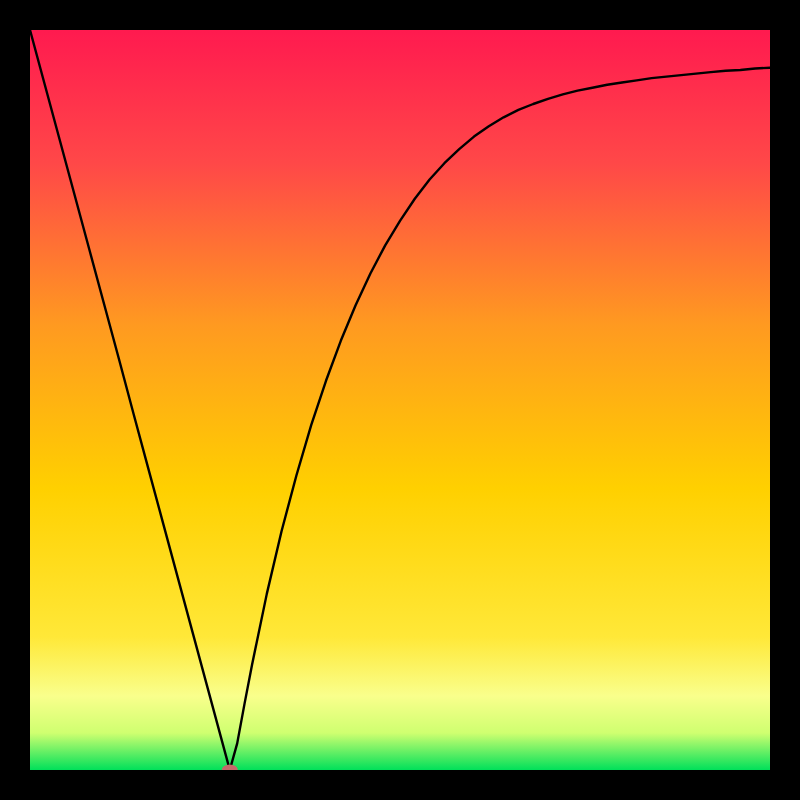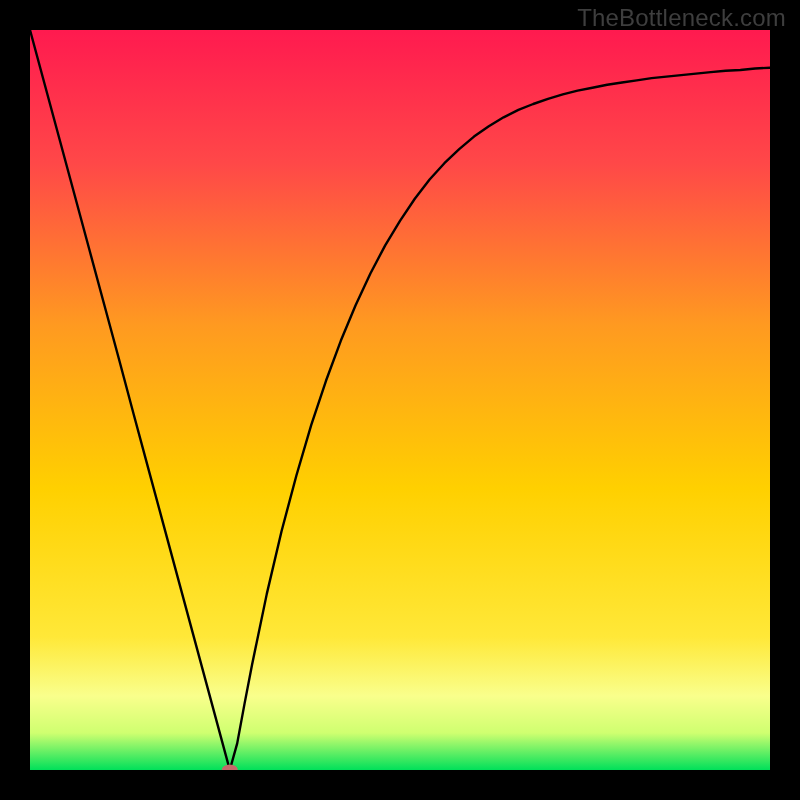--- a/index.html
+++ b/index.html
@@ -37,21 +37,20 @@
   .plot svg {
     display: block;
     width: 740px;
     height: 740px;
   }
 </style>
 </head>
 <body>
 
 <div class="frame">
-  <div class="watermark">TheBottleneck.com</div>
 
   <div class="plot">
     <svg viewBox="0 0 740 740" preserveAspectRatio="none">
       <defs>
         <linearGradient id="bg" x1="0" y1="0" x2="0" y2="1">
           <stop offset="0%" stop-color="#ff1a4f"></stop>
           <stop offset="18%" stop-color="#ff4848"></stop>
           <stop offset="40%" stop-color="#ff9a20"></stop>
           <stop offset="62%" stop-color="#ffd000"></stop>
           <stop offset="82%" stop-color="#ffe838"></stop>

